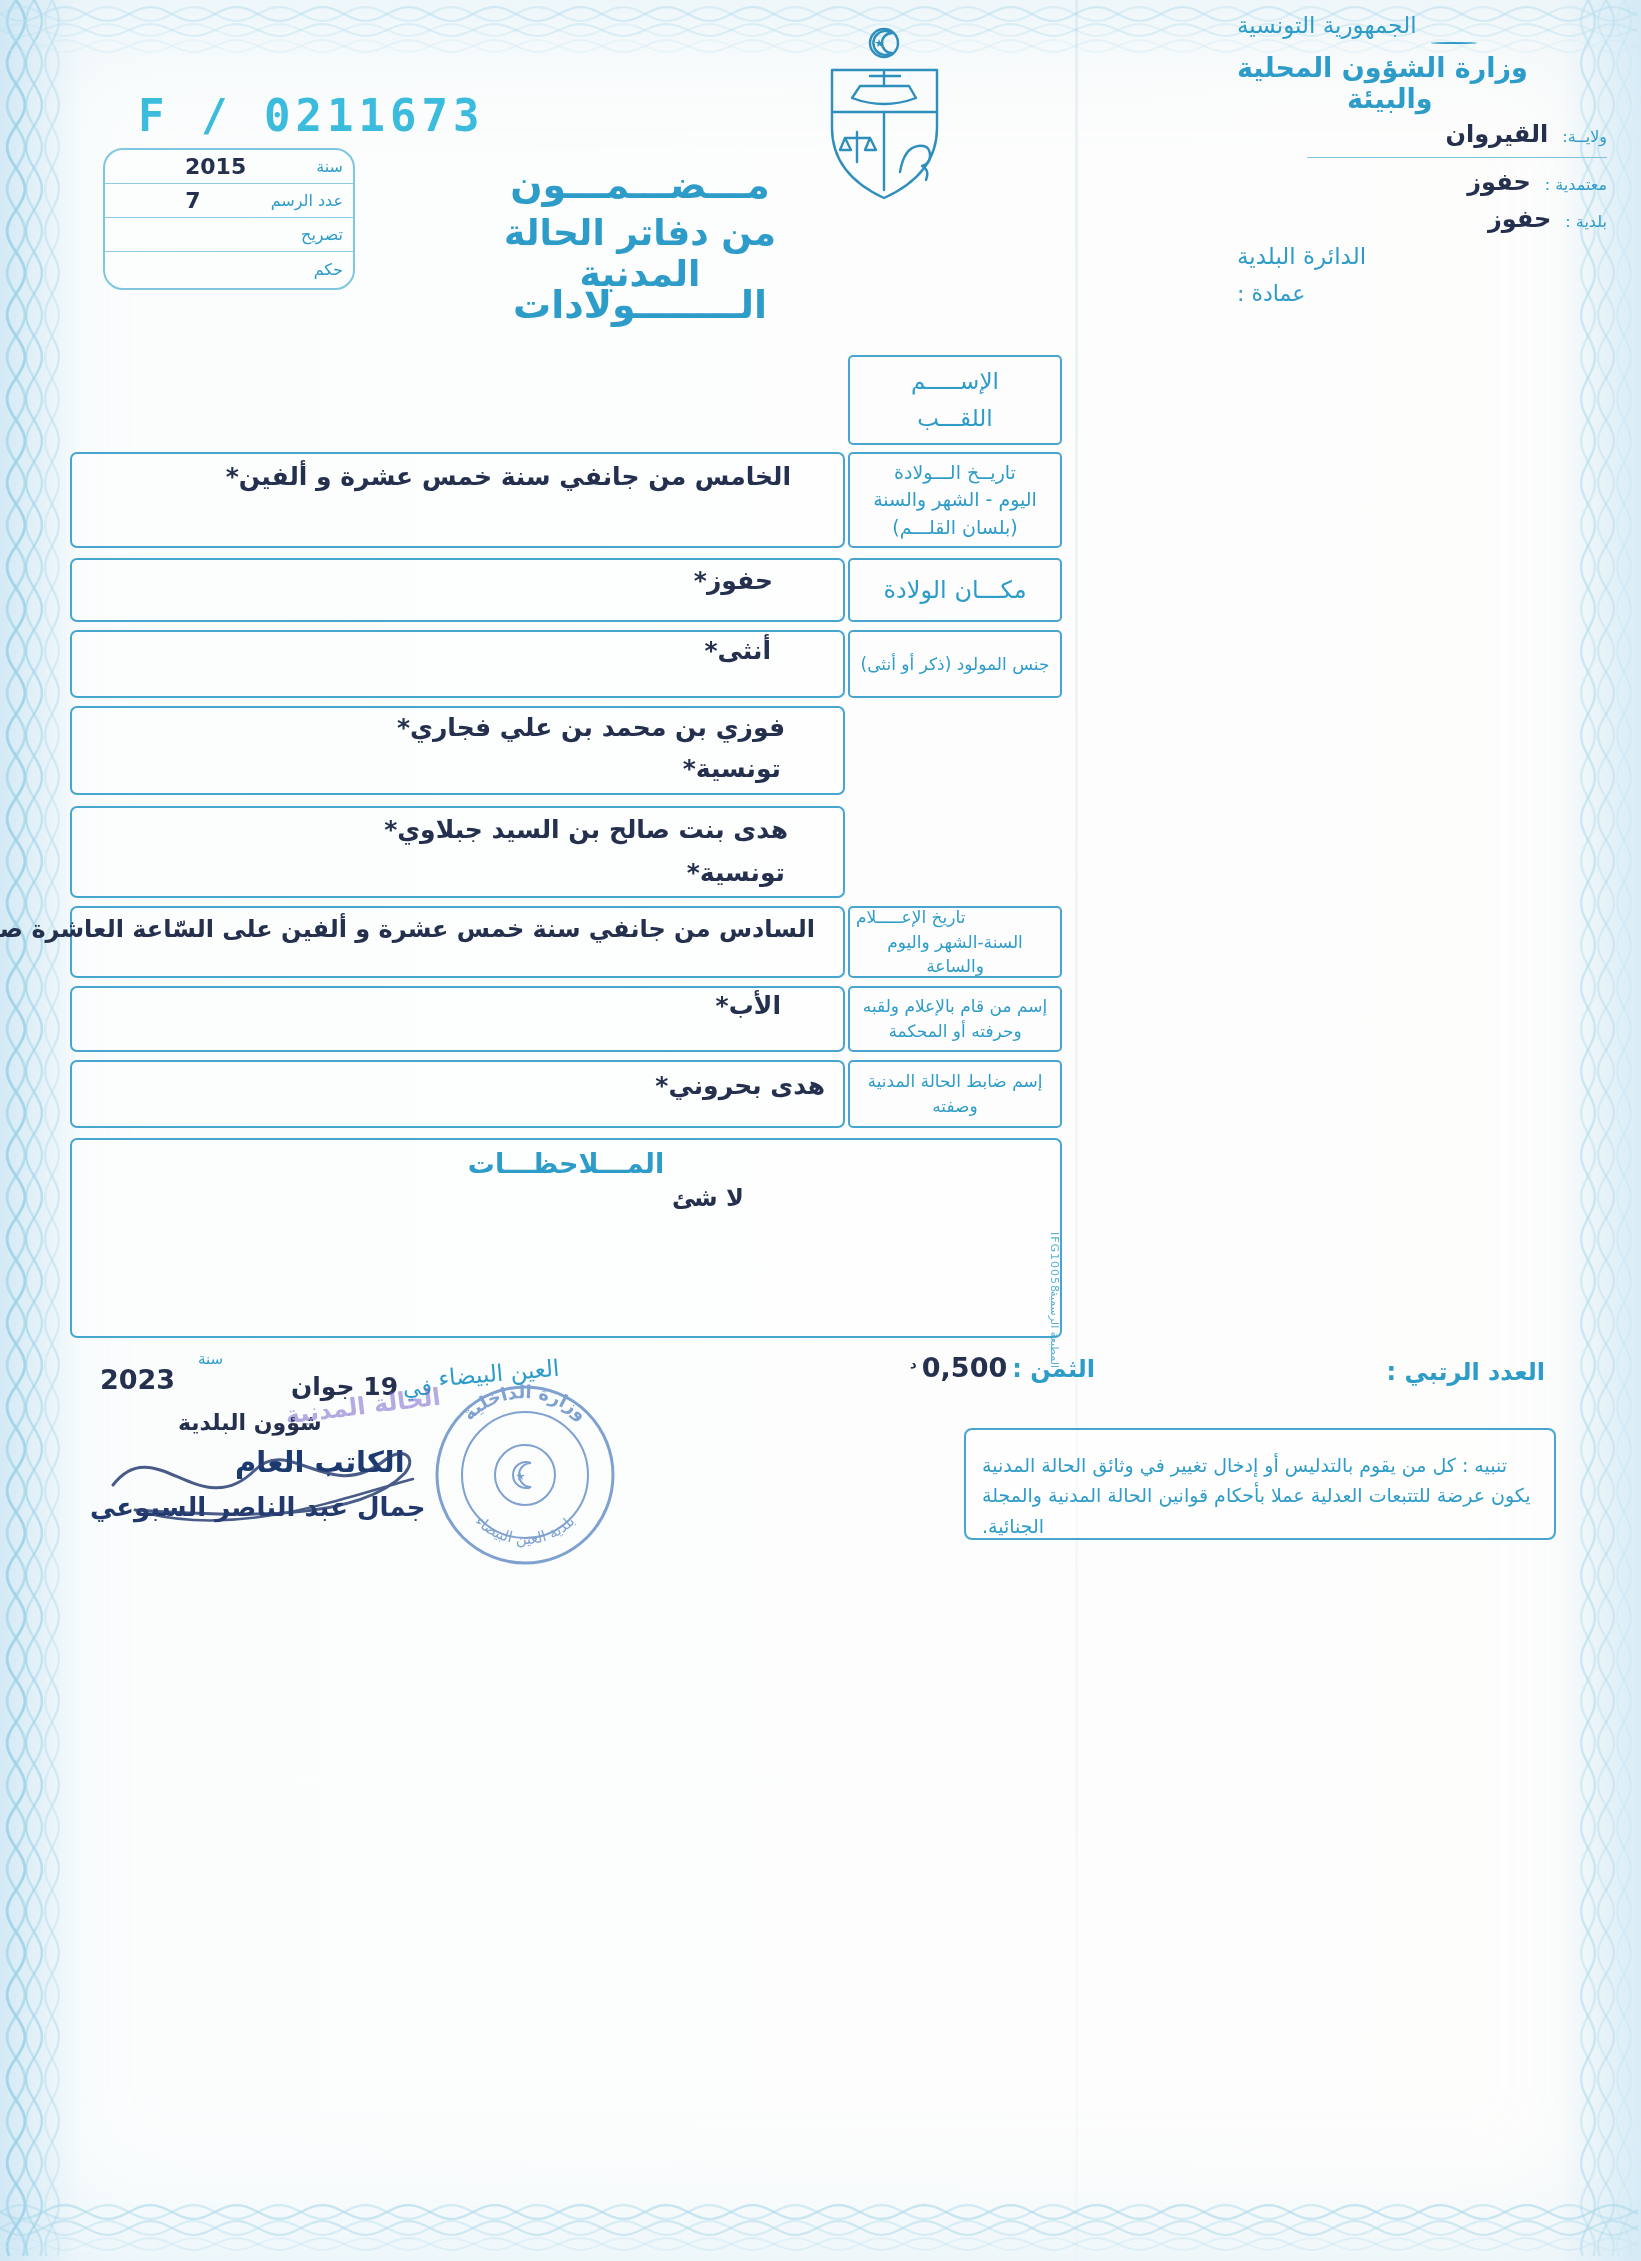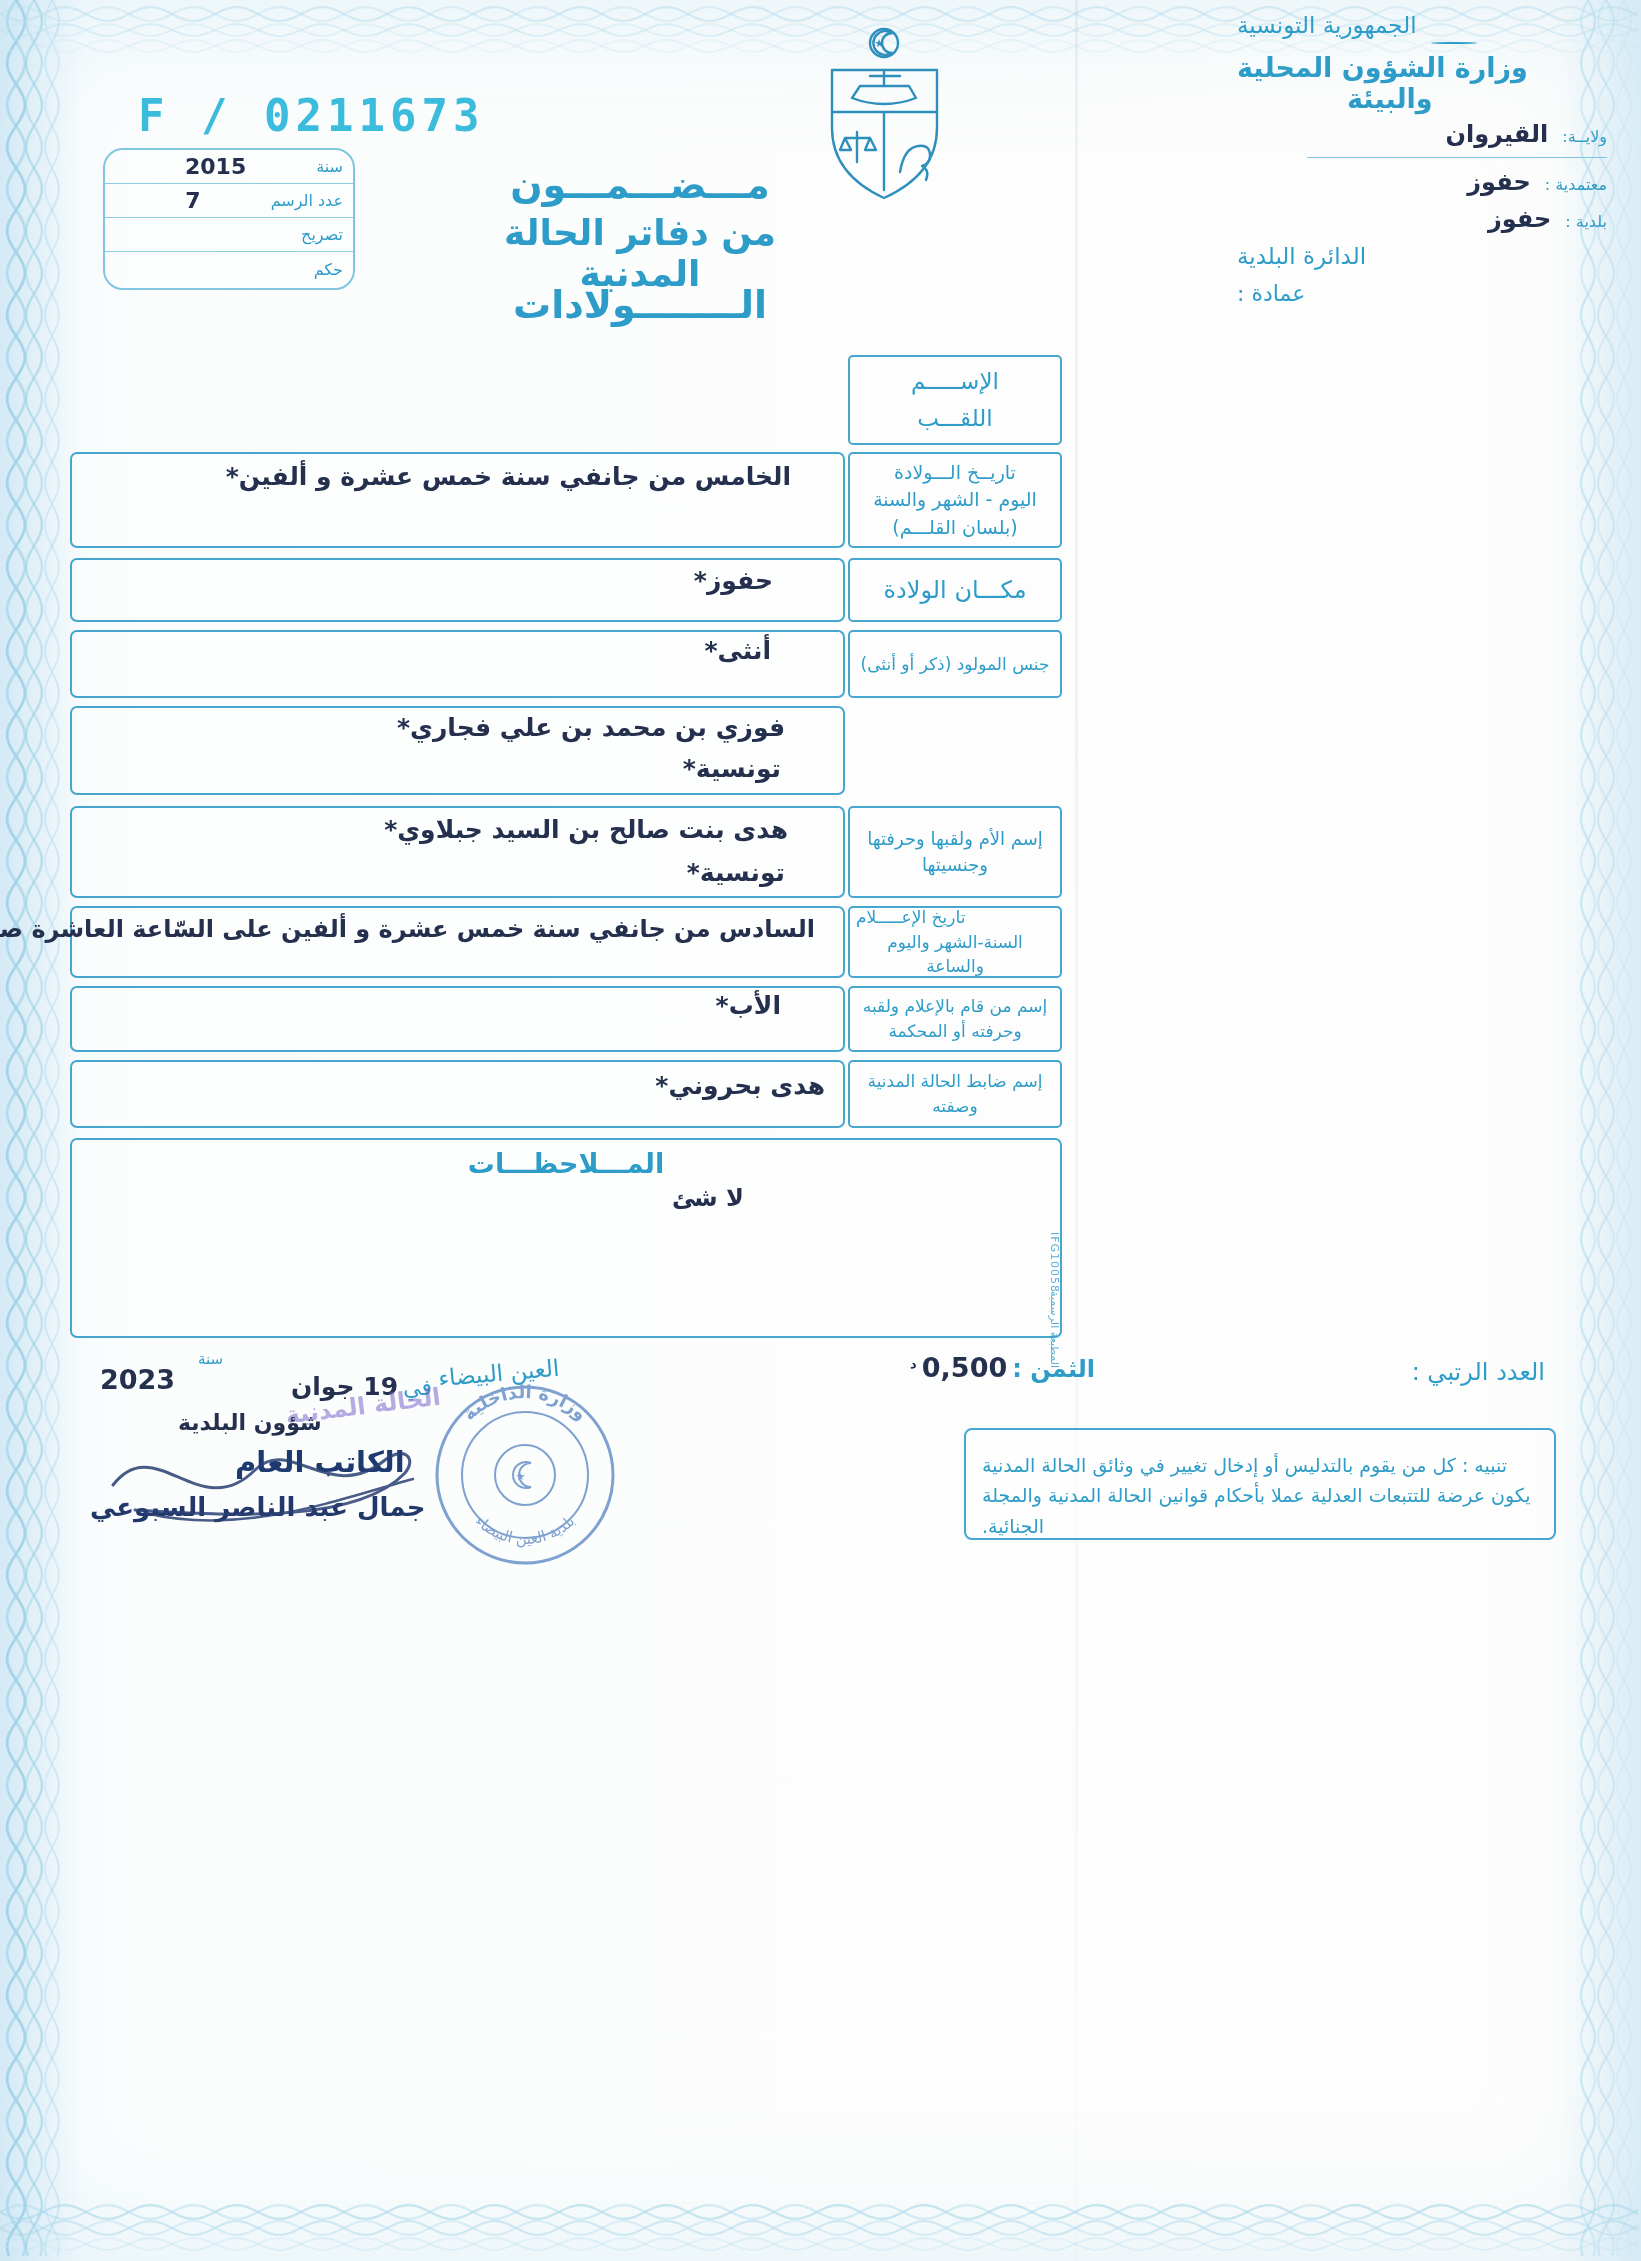--- a/index.html
+++ b/index.html
@@ -174,24 +174,20 @@
   </div>
   <div class="fieldbox" style="left:70px;top:630px;width:775px;height:68px;">
     <span class="val" style="right:72px;top:4px;">أنثى*</span>
   </div>
 
   <div class="fieldbox" style="left:70px;top:706px;width:775px;height:89px;">
     <span class="val" style="right:58px;top:5px;">فوزي بن محمد بن علي فجاري*</span>
     <span class="val" style="right:62px;top:46px;">تونسية*</span>
   </div>
 
-  <div class="labelcell" style="left:848px;top:806px;width:214px;height:92px;font-size:18px;">
-    <span>إسم الأم ولقبها وحرفتها</span>
-    <span>وجنسيتها</span>
-  </div>
   <div class="fieldbox" style="left:70px;top:806px;width:775px;height:92px;">
     <span class="val" style="right:55px;top:7px;">هدى بنت صالح بن السيد جبلاوي*</span>
     <span class="val" style="right:58px;top:50px;">تونسية*</span>
   </div>
 
   <div class="labelcell" style="left:848px;top:906px;width:214px;height:72px;font-size:17px;align-items:flex-end;">
     <span>تاريخ الإعـــــلام</span>
     <span>السنة-الشهر واليوم والساعة</span>
   </div>
   <div class="fieldbox" style="left:70px;top:906px;width:775px;height:72px;">
@@ -215,21 +211,21 @@
   </div>
 
   <div class="fieldbox" style="left:70px;top:1138px;width:992px;height:200px;">
     <div class="blue" style="text-align:center;font-size:27px;font-weight:bold;margin-top:8px;letter-spacing:1px;">المـــلاحظـــات</div>
     <span class="val" style="left:600px;top:44px;font-size:24px;">لا شئ</span>
   </div>
 
   <div class="abs vtext" style="left:1048px;top:1232px;height:120px;direction:ltr;">IFG10058</div>
   <div class="abs vtext" style="left:1048px;top:1258px;height:110px;">المطبعة الرسمية</div>
 
-  <div class="abs blue" style="right:96px;top:1358px;font-size:24px;font-weight:normal;">العدد الرتبي :</div>
+  <div class="abs blue" style="right:96px;top:1358px;font-size:24px;font-weight:bold;">العدد الرتبي :</div>
 
   <div class="abs" style="left:845px;top:1352px;width:250px;text-align:right;">
     <span class="blue" style="font-size:24px;font-weight:bold;">الثمن :</span>
     <span class="ink" style="font-size:27px;">0,500</span>
     <span class="ink sup">د</span>
   </div>
 
   <div class="abs blue" style="left:950px;top:1428px;width:592px;height:112px;border:2px solid var(--box_border);border-radius:8px;padding:20px 16px;font-size:19px;line-height:1.6;text-align:left;background:rgba(255,255,255,.4);margin-left:14px;">تنبيه : كل من يقوم بالتدليس أو إدخال تغيير في وثائق الحالة المدنية يكون عرضة للتتبعات العدلية عملا بأحكام قوانين الحالة المدنية والمجلة الجنائية.</div>
 
   <div class="abs blue" style="left:438px;top:1360px;font-size:23px;transform:rotate(-5deg);">العين البيضاء</div>

